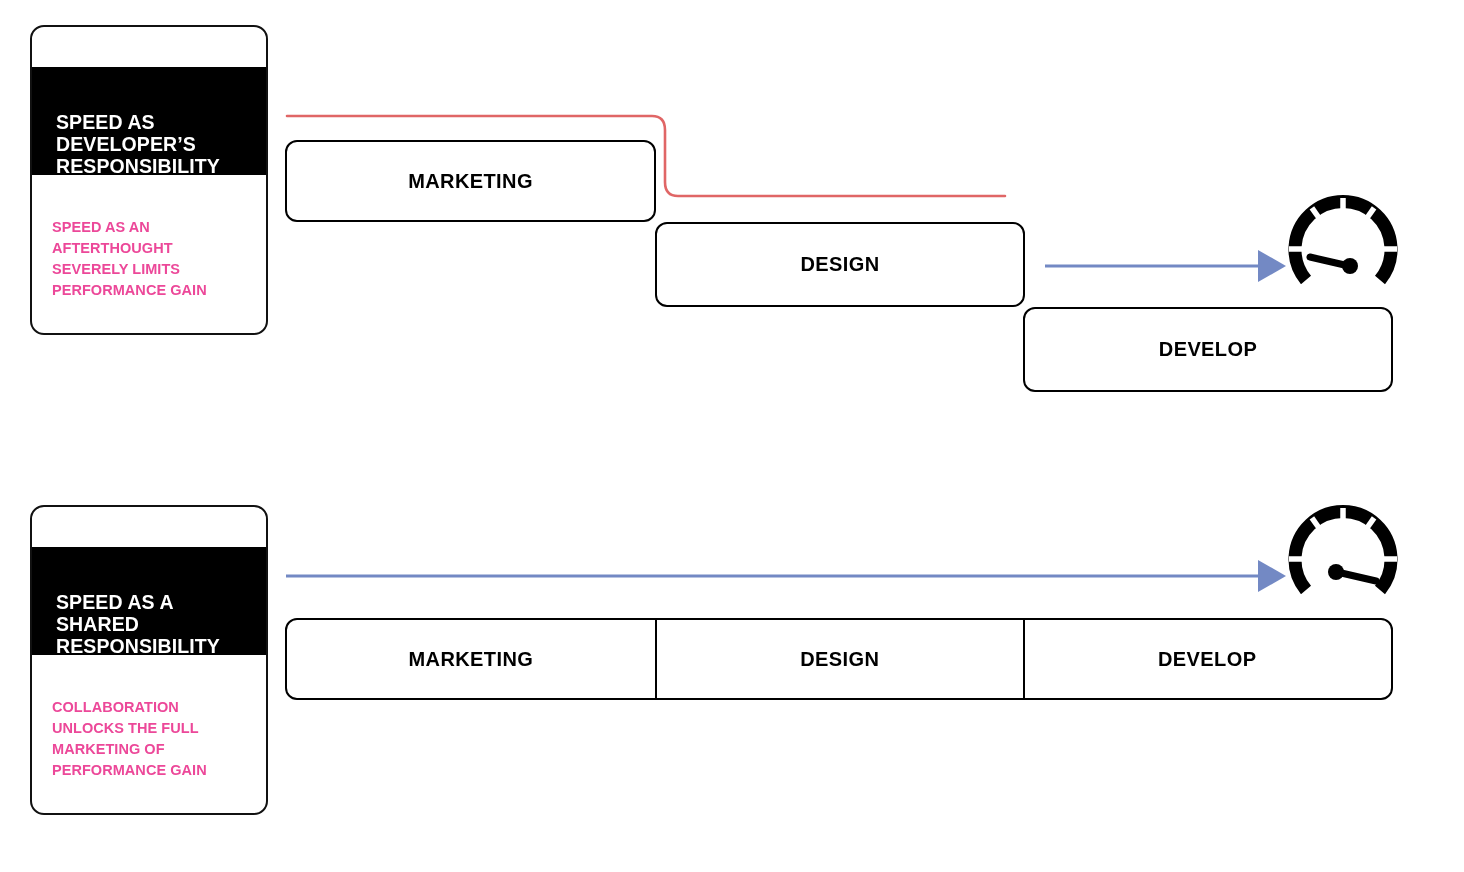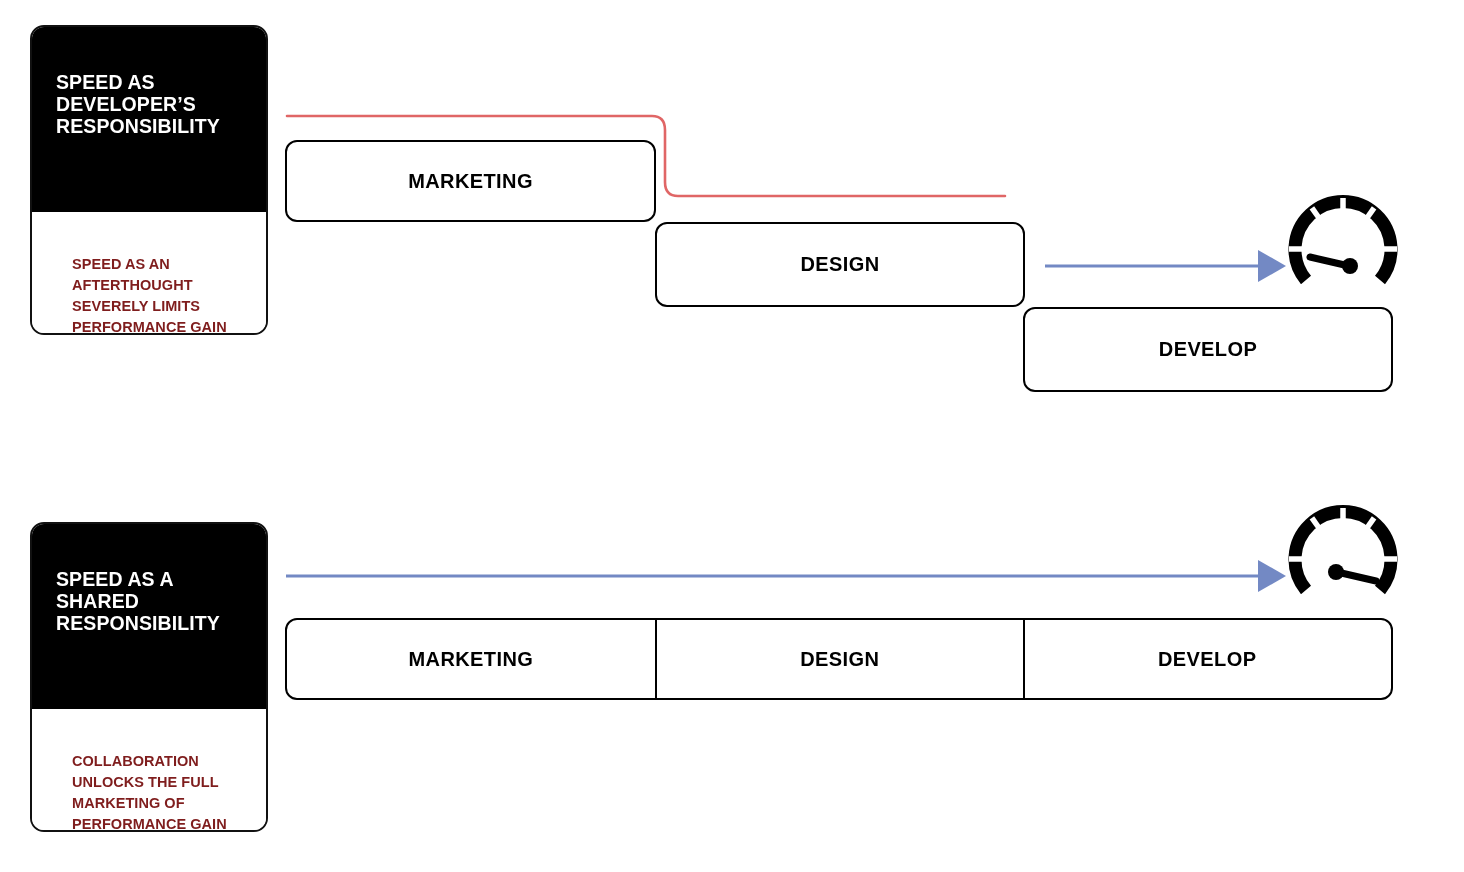--- a/index.html
+++ b/index.html
@@ -27,41 +27,42 @@
   .label-card {
     position: absolute;
     width: 238px;
     border: 2px solid #111111;
     border-radius: 14px;
     background: #ffffff;
     overflow: hidden;
     box-sizing: border-box;
   }
   .label-card.row1 { left: 30px; top: 25px;  height: 310px; }
-  .label-card.row2 { left: 30px; top: 522px; height: 310px; }
+  .label-card.row2 { left: 30px; top: 505px; height: 310px; }
 
   .card-head {
     background: #000000;
     color: #ffffff;
     box-sizing: border-box;
     padding: 44px 24px 0 24px;
-    height: 185px;
+    height: 108px;
+    margin-top: 40px;
   }
   .card-head-text {
     font-size: 19.5px;
     font-weight: 700;
     line-height: 1.14;
     letter-spacing: 0.1px;
     white-space: pre-line;
   }
   .card-body {
     background: #ffffff;
-    color: #7f1d1d;
-    box-sizing: border-box;
-    padding: 42px 22px 0 40px;
+    color: #ec4899;
+    box-sizing: border-box;
+    padding: 42px 22px 0 20px;
   }
   .card-body-text {
     font-size: 14.5px;
     font-weight: 700;
     line-height: 1.45;
     letter-spacing: 0.05px;
     white-space: pre-line;
   }
 
   

